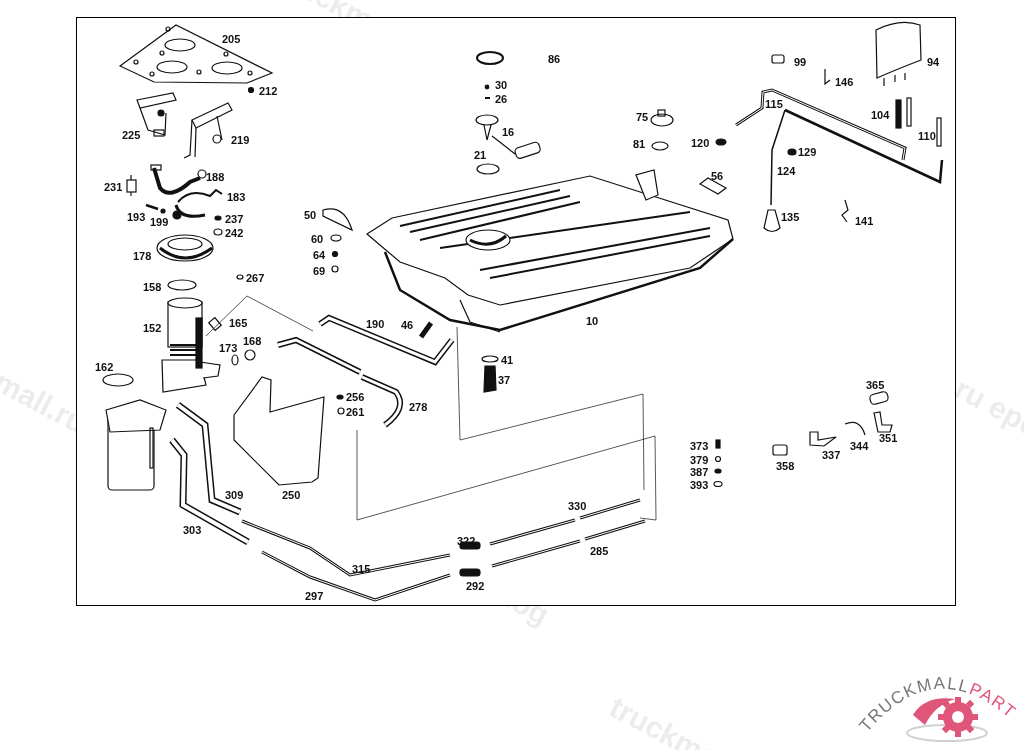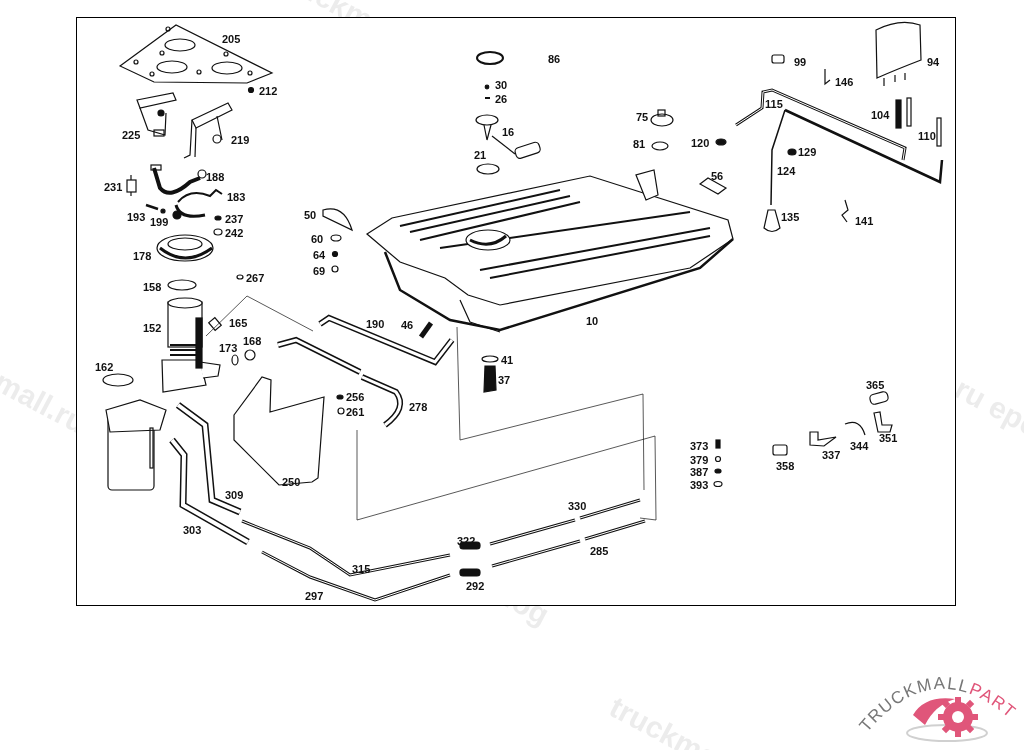--- a/index.html
+++ b/index.html
@@ -273,21 +273,21 @@
     <span class="lbl" style="left: 313px; top: 249px;">64</span>
     <span class="lbl" style="left: 313px; top: 265px;">69</span>
     <span class="lbl" style="left: 366px; top: 318px;">190</span>
     <span class="lbl" style="left: 401px; top: 319px;">46</span>
     <span class="lbl" style="left: 586px; top: 315px;">10</span>
     <span class="lbl" style="left: 346px; top: 391px;">256</span>
     <span class="lbl" style="left: 346px; top: 406px;">261</span>
     <span class="lbl" style="left: 409px; top: 401px;">278</span>
     <span class="lbl" style="left: 501px; top: 354px;">41</span>
     <span class="lbl" style="left: 498px; top: 374px;">37</span>
-    <span class="lbl" style="left: 282px; top: 476px;">250</span>
+    <span class="lbl" style="left: 282px; top: 489px;">250</span>
     <span class="lbl" style="left: 225px; top: 489px;">309</span>
     <span class="lbl" style="left: 183px; top: 524px;">303</span>
     <span class="lbl" style="left: 568px; top: 500px;">330</span>
     <span class="lbl" style="left: 457px; top: 535px;">322</span>
     <span class="lbl" style="left: 590px; top: 545px;">285</span>
     <span class="lbl" style="left: 352px; top: 563px;">315</span>
     <span class="lbl" style="left: 466px; top: 580px;">292</span>
     <span class="lbl" style="left: 305px; top: 590px;">297</span>
     <span class="lbl" style="left: 508px; top: 53px; padding-left: 40px;">86</span>
     <span class="lbl" style="left: 495px; top: 79px;">30</span>

